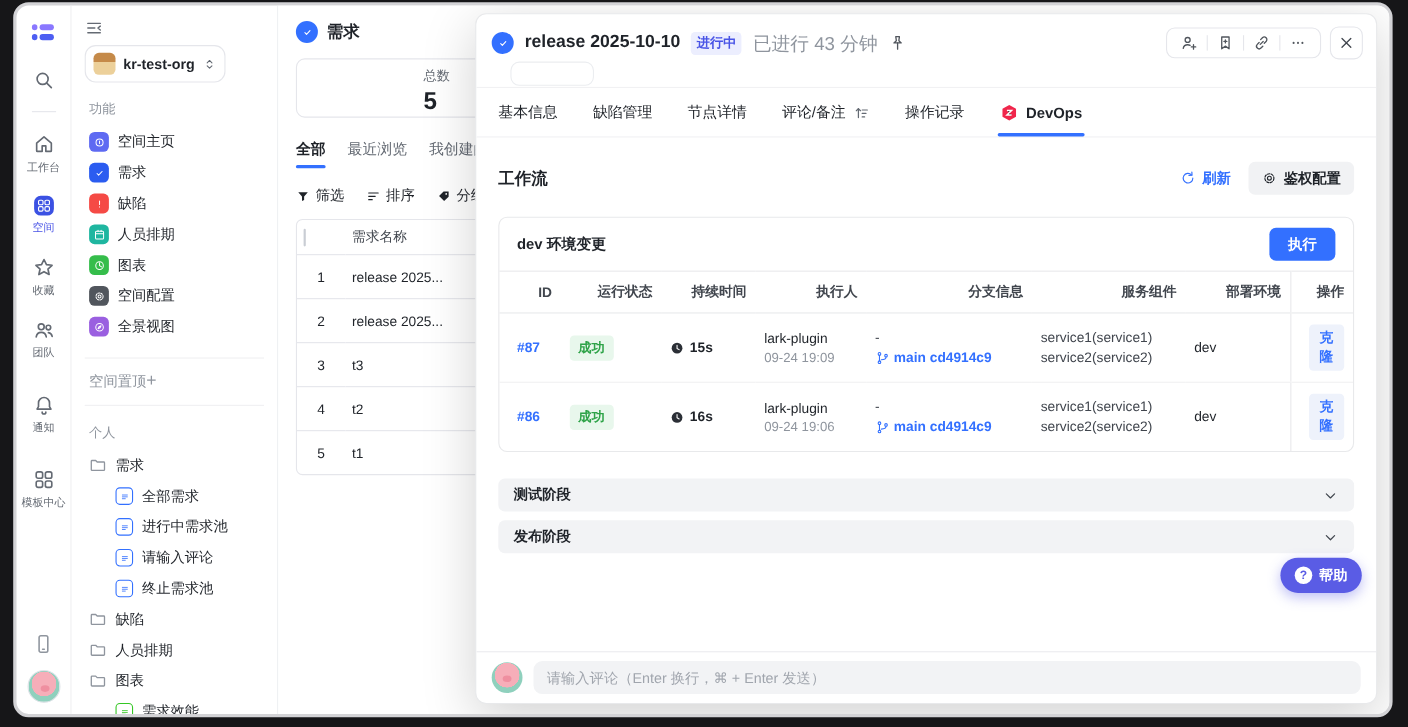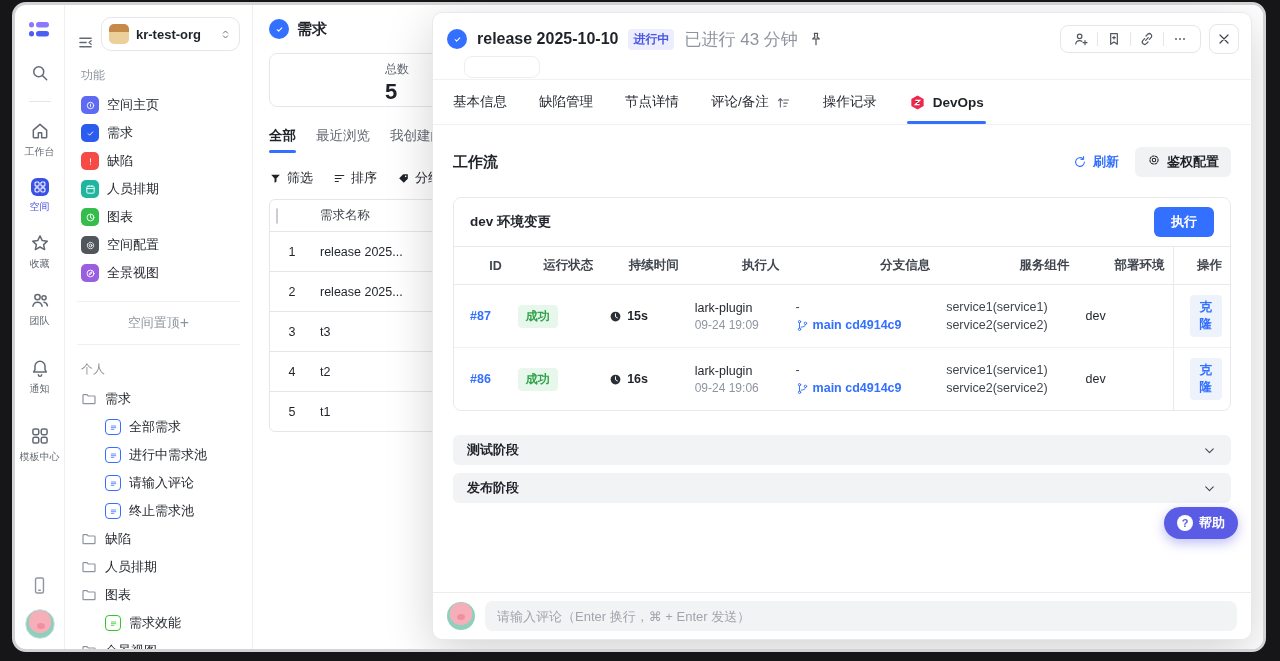--- a/index.html
+++ b/index.html
@@ -26,30 +26,30 @@
   .rail-item { display:flex; flex-direction:column; align-items:center; gap:4px; margin-top:19px; color:#646a73; font-size:10px; cursor:pointer; white-space:nowrap; }
   .rail-item .ic { width:20px; height:20px; }
   .rail-item.active { color:#4954e6; }
   .rail-item.active .railbadge { background:#3b51e3; color:#fff; border-radius:6px; padding:2px; }
   .rail-bottom { margin-top:auto; display:flex; flex-direction:column; align-items:center; gap:14px; }
   .pig-avatar { width:30px; height:30px; border-radius:50%; background:radial-gradient(circle at 50% 42%, #f6aeb9 0 52%, #8fd0bd 53%); border:1px solid #dfe3e8; position:relative; cursor:pointer; }
   .pig-avatar::after { content:""; position:absolute; left:11px; top:13px; width:8px; height:6px; border-radius:50%; background:#ef8fa0; }
 
   
   .sidebar { width:188px; flex:0 0 188px; border-right:1px solid #eceef0; padding:12px 12px 0; font-size:13px; overflow:hidden; }
-  .org-row { display:flex; align-items:flex-end; gap:7px; }
+  .org-row { display:flex; align-items:flex-start; gap:7px;flex-direction:column; }
   .collapse-btn { color:#646a73; cursor:pointer; }
   .org-pill { flex:1; display:flex; align-items:center; gap:7px; border:1px solid #e5e6eb; border-radius:10px; padding:6px 7px; cursor:pointer; background:#fff; }
   .org-avatar { width:20px; height:20px; border-radius:5px; background:linear-gradient(#c58a49 0 42%, #ecd09a 42%); flex:0 0 20px; }
   .org-name { flex:1; font-size:13px; font-weight:600; white-space:nowrap; overflow:hidden; }
   .sec-label { color:#8f959e; font-size:12px; margin:16px 4px 7px; }
   .side-item { display:flex; align-items:center; gap:8px; padding:5px 4px; border-radius:6px; cursor:pointer; white-space:nowrap; }
   .badge-ic { width:18px; height:18px; border-radius:5px; color:#fff; display:flex; align-items:center; justify-content:center; flex:0 0 18px; }
   .badge-ic svg { width:11px; height:11px; stroke:#fff; fill:none; stroke-width:2; stroke-linecap:round; stroke-linejoin:round; }
-  .pin-sec { display:flex; align-items:center; justify-content:center; color:#8f959e; border-top:1px solid #f0f0f2; border-bottom:1px solid #f0f0f2; margin-top:14px; padding:12px 4px; font-size:13px; }
+  .pin-sec { display:flex; align-items:center; justify-content:flex-start; color:#8f959e; border-top:1px solid #f0f0f2; border-bottom:1px solid #f0f0f2; margin-top:14px; padding:12px 4px; font-size:13px; }
   .plus-btn { color:#8f959e; font-size:16px; cursor:pointer; line-height:10px; }
   .tree-item { display:flex; align-items:center; gap:8px; padding:5px 4px; cursor:pointer; white-space:nowrap; }
   .tree-item.indent { padding-left:28px; }
   .folder-ic { color:#8f959e; width:16px; height:16px; }
   .doc-ic { width:16px; height:16px; border:1.4px solid #3370ff; border-radius:4px; color:#3370ff; display:flex; align-items:center; justify-content:center; flex:0 0 16px; }
   .doc-ic.green { border-color:#34c724; color:#34c724; }
   .doc-ic svg { width:9px; height:9px; stroke:currentColor; stroke-width:2; }
 
   
   .listpanel { position:relative; flex:1; background:#fff; padding:14px 0 0 16px; min-width:0; }
@@ -99,21 +99,21 @@
   .m-tab.active { font-weight:700; }
   .m-tab.active::after { content:""; position:absolute; left:-2px; right:-2px; bottom:0; height:3px; border-radius:2px; background:#3370ff; }
   .m-tab .ic { width:15px; height:15px; color:#646a73; }
   .hex-ic { width:17px; height:17px; }
   .m-body { flex:1; padding:16px 20px 0; position:relative; overflow:hidden; }
   .wf-head { display:flex; align-items:center; margin:6px 0 20px; }
   .wf-title { font-size:15px; font-weight:700; }
   .wf-actions { margin-left:auto; display:flex; align-items:center; gap:16px; }
   .refresh-link { display:flex; align-items:center; gap:6px; color:#3370ff; font-size:13px; font-weight:600; cursor:pointer; }
   .refresh-link .ic { width:14px; height:14px; }
-  .auth-btn { display:flex; align-items:flex-start; gap:6px; background:#f1f2f4; border-radius:6px; padding:6px 12px; font-size:13px; font-weight:600; cursor:pointer; }
+  .auth-btn { display:flex; align-items:center; gap:6px; background:#f1f2f4; border-radius:6px; padding:6px 12px; font-size:13px; font-weight:600; cursor:pointer; }
   .auth-btn .ic { width:14px; height:14px; }
   .stage-bar { background:#f2f3f5; border-radius:6px; height:30px; display:flex; align-items:center; gap:10px; padding:0 14px; font-size:13px; font-weight:700; cursor:pointer; }
   .stage-bar .chev { margin-left:auto; color:#41464e; }
   .stage-badge { background:#dfe8fd; color:#2e65e0; border-radius:4px; padding:2px 6px; font-size:12px; font-weight:600; }
   .job-card { border:1px solid #e8e9eb; border-radius:8px; margin:12px 0 24px; }
   .job-head { display:flex; align-items:center; padding:9px 16px; }
   .job-name { font-size:13.5px; font-weight:600; }
   .run-btn { margin-left:auto; background:#3370ff; color:#fff; border-radius:6px; padding:6px 17px; font-size:13px; font-weight:600; cursor:pointer; }
   table.dev { width:100%; border-collapse:collapse; font-size:12.5px; }
   table.dev th { text-align:right; font-weight:600; color:#41464e; padding:10px 8px; border-top:1px solid #e8e9eb; border-bottom:1px solid #e8e9eb; white-space:nowrap; }

